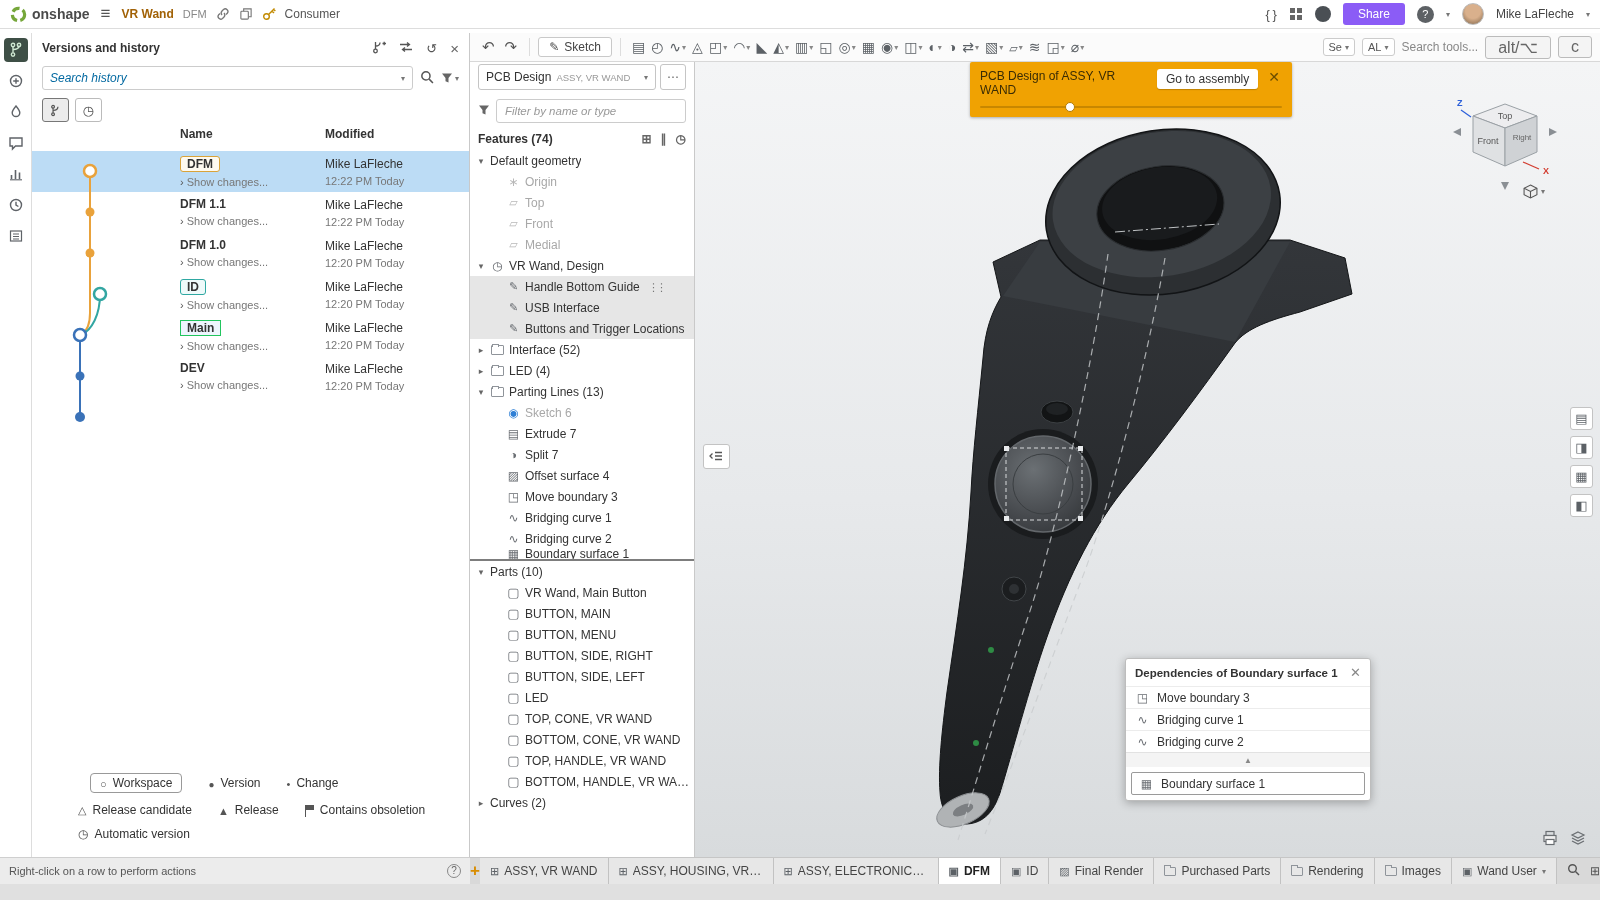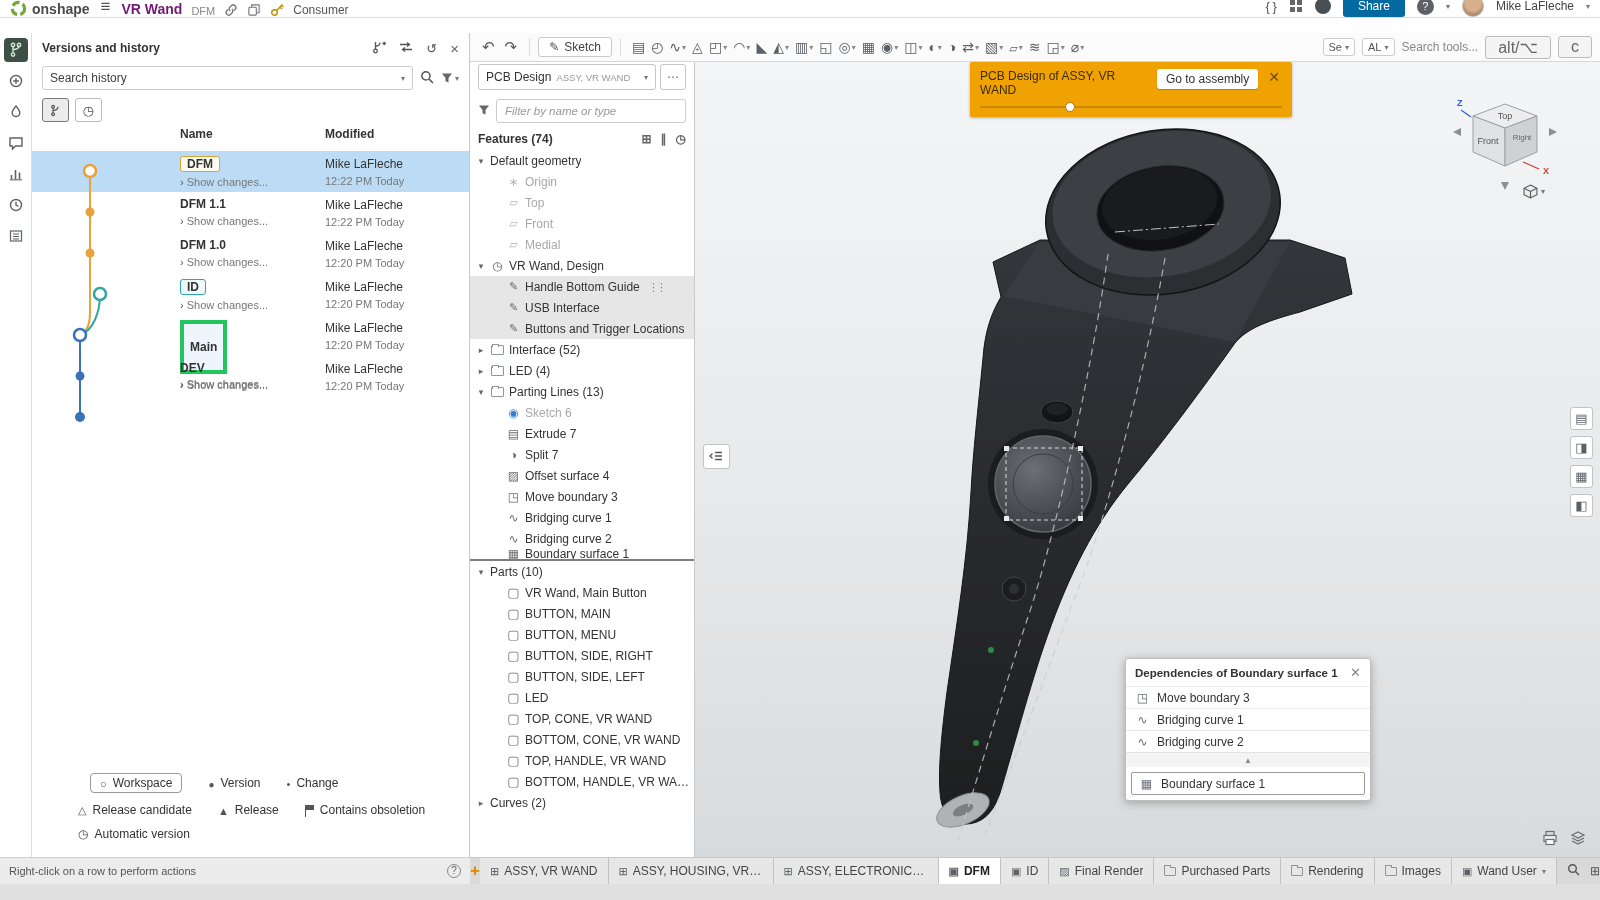--- a/index.html
+++ b/index.html
@@ -40,31 +40,31 @@
 .icon-boundary::before{content:"▦"}
 .icon-offset::before{content:"▨"}
 .icon-part::before{content:"▢";font-size:13px}
 .icon-assembly::before{content:"⊞"}
 .icon-partstudio::before{content:"▣"}
 .icon-image::before{content:"▨"}
 .icon-down::before{content:"▾"}
 .icon-right::before{content:"▸"}
 
 
-.topbar{position:absolute;top:0;left:0;right:0;height:18px;background:#fff;border-bottom:1px solid #ddd;display:flex;align-items:flex-end;padding:0 10px;gap:9px;z-index:40}
+.topbar{position:absolute;top:0;left:0;right:0;height:29px;background:#fff;border-bottom:1px solid #ddd;display:flex;align-items:center;padding:0 10px;gap:9px;z-index:40}
 .logo{display:flex;align-items:center;gap:5px;font-weight:bold;font-size:14px;color:#4a4a4a}
 .hamburger{font-size:17px;color:#555;margin:0 2px}
-.doc-title{font-weight:bold;font-size:14px;color:#701a75}
+.doc-title{font-weight:bold;font-size:12px;color:#a16207}
 .doc-version{color:#888;font-size:11px}
 .tb-sicon{display:flex;align-items:center;color:#777}
 .scope{color:#555}
 .topbar-right{margin-left:auto;display:flex;align-items:center;gap:12px}
 .tb-glyph{color:#555;font-size:13px}
 .dark-circle{width:16px;height:16px;border-radius:50%;background:#4a4f54}
-.share-btn{background:#0369a1;color:#fff;padding:4px 15px;border-radius:3px;font-size:12px}
+.share-btn{background:#8b5cf6;color:#fff;padding:4px 15px;border-radius:3px;font-size:12px}
 .help-circle{width:17px;height:17px;border-radius:50%;background:#5d6165;color:#fff;text-align:center;line-height:17px;font-size:11px}
 .caret{font-size:8px;color:#777}
 .avatar{width:22px;height:22px;border-radius:50%;background:radial-gradient(circle at 50% 35%,#d9b08c 0 45%,#7d6348 100%);border:1px solid #bbb}
 .user-name{color:#444}
 
 
 .left-strip{position:absolute;top:33px;left:0;width:32px;bottom:0;background:#fff;border-right:1px solid #ddd;display:flex;flex-direction:column;align-items:center;padding-top:5px;gap:7px;z-index:30}
 .strip-btn{width:24px;height:24px;display:flex;align-items:center;justify-content:center;border-radius:4px;color:#5f6368}
 .strip-btn.active{background:#3e4f46;color:#cfe8d2}
 .strip-btn svg{stroke:currentColor}
@@ -86,35 +86,35 @@
 .key-badge{border:1px solid #bbb;border-radius:3px;padding:1px 12px;font-size:16px;color:#666;background:#f4f4f4}
 
 
 .vpanel{position:absolute;top:33px;left:32px;width:438px;bottom:43px;background:#fff;border-right:1px solid #c9c9c9;z-index:25}
 .vpanel-header{height:30px;display:flex;align-items:center;padding:0 10px;gap:12px}
 .vpanel-title{font-weight:bold;font-size:12px}
 .vh-icons{margin-left:auto;display:flex;align-items:center;gap:13px;color:#555}
 .vh-x{font-size:15px;color:#666}
 .vsearch-row{display:flex;align-items:center;padding:0 10px;gap:7px;height:30px}
 .vsearch{flex:1;border:1px solid #ccc;border-radius:3px;height:24px;display:flex;align-items:center;padding:0 7px;background:#fff}
-.vsearch .ph{color:#404040;}
+.vsearch .ph{color:#0369a1;font-style:italic}
 .vsearch .caret{margin-left:auto}
 .vtoggle-row{display:flex;gap:6px;padding:5px 10px}
 .vtoggle{width:27px;height:24px;border:1px solid #bbb;border-radius:3px;display:flex;align-items:center;justify-content:center;color:#555;background:#fff;font-size:13px}
 .vtoggle.active{border-color:#777;background:#ececec}
 .vcols{display:flex;height:24px;font-weight:bold;padding-left:148px}
 .vcols .c1{width:145px}
 .vrows{position:relative}
 .vrow{height:41px;display:flex;cursor:pointer}
 .vrow.selected{background:#bcdcf5}
 .vrow-name{margin-left:148px;width:145px;padding-top:5px}
 .name-badge{font-weight:bold;font-size:12px;display:inline-block}
 .name-badge.icon-yellow{border:1px solid #d9a33a;background:#fefaf0;padding:0 6px;border-radius:3px}
 .name-badge.icon-teal{border:1px solid #2fa8a2;background:#eefafa;padding:0 6px;border-radius:3px}
-.name-badge.icon-blue{border:4px solid #22c55e;background:#eef5fd;padding:16px 6px;border-radius:0}
+.name-badge.icon-blue{border:1px solid #22c55e;background:#eef5fd;padding:0 6px;border-radius:0}
 .changes{color:#777;font-size:11px;margin-top:4px}
 .changes:not(:empty)::before{content:"› ";color:#555}
 .vrow-mod{padding-top:6px}
 .mod-by{font-size:12px;color:#333}
 .mod-when{font-size:11px;color:#777;margin-top:4px}
 .tree-svg{position:absolute;left:0;top:0;pointer-events:none;z-index:2}
 .vlegend{position:absolute;left:46px;bottom:16px;display:flex;flex-direction:column;gap:10px;font-size:12px;color:#333}
 .lrow{display:flex;gap:26px;align-items:center}
 .litem{display:flex;gap:6px;align-items:flex-end}
 .litem.boxed{border:1px solid #999;border-radius:4px;padding:2px 9px;margin-left:12px}

